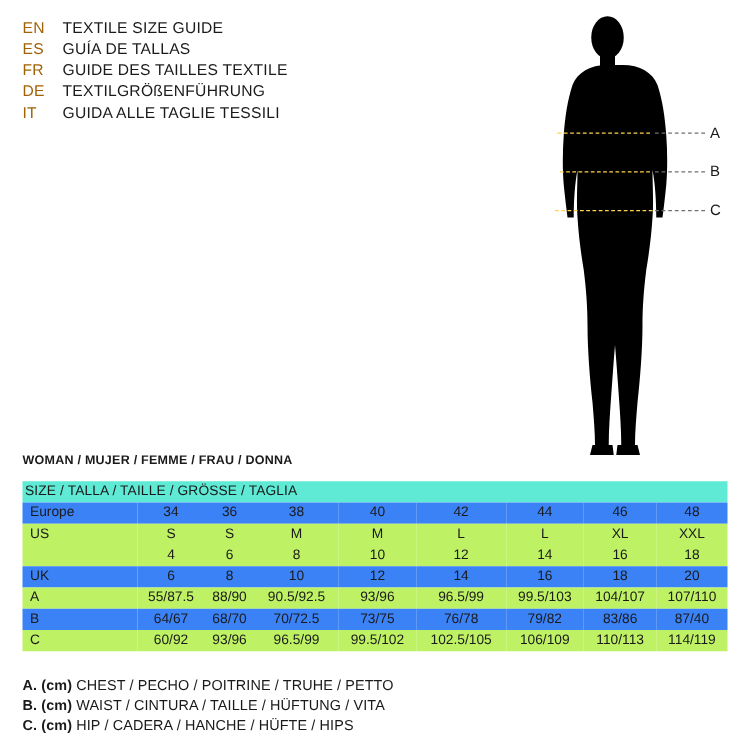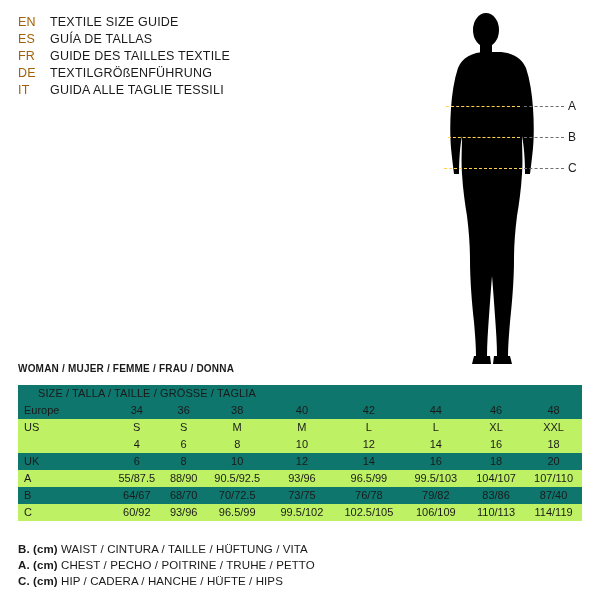--- a/index.html
+++ b/index.html
@@ -96,31 +96,31 @@
   }
   .size-table td, .size-table th {
     padding: 0;
     height: 17px;
     line-height: 17px;
     font-weight: normal;
     text-align: center;
     color: #1a1a1a;
   }
   .size-table .hdr-row td {
-    background: #0f766e;
+    background: #5eead4;
     text-align: left;
-    padding-left: 20px;
+    padding-left: 2px;
     font-size: 11px;
     letter-spacing: 0.1px;
   }
   .size-table tbody tr.shade td {
     background: #bef264;
   }
   .size-table tbody tr.plain td {
-    background: #0f766e;
+    background: #3b82f6;
   }
   .size-table td.rowlabel {
     text-align: left;
     padding-left: 6px;
     width: 86px;
   }
 
   
   .legend {
     position: absolute;
@@ -305,26 +305,26 @@
         <td>102.5/105</td>
         <td>106/109</td>
         <td>110/113</td>
         <td>114/119</td>
       </tr>
     </tbody>
   </table>
 
   <div class="legend">
     <div class="legend-row">
+      <b>A. (cm)</b>
+      <span>CHEST / PECHO / POITRINE / TRUHE / PETTO</span>
+    </div>
+    <div class="legend-row">
       <b>B. (cm)</b>
       <span>WAIST / CINTURA / TAILLE / HÜFTUNG / VITA</span>
-    </div>
-    <div class="legend-row">
-      <b>A. (cm)</b>
-      <span>CHEST / PECHO / POITRINE / TRUHE / PETTO</span>
     </div>
     <div class="legend-row">
       <b>C. (cm)</b>
       <span>HIP / CADERA / HANCHE / HÜFTE / HIPS</span>
     </div>
   </div>
 
 </div>
 
 </body></html>

